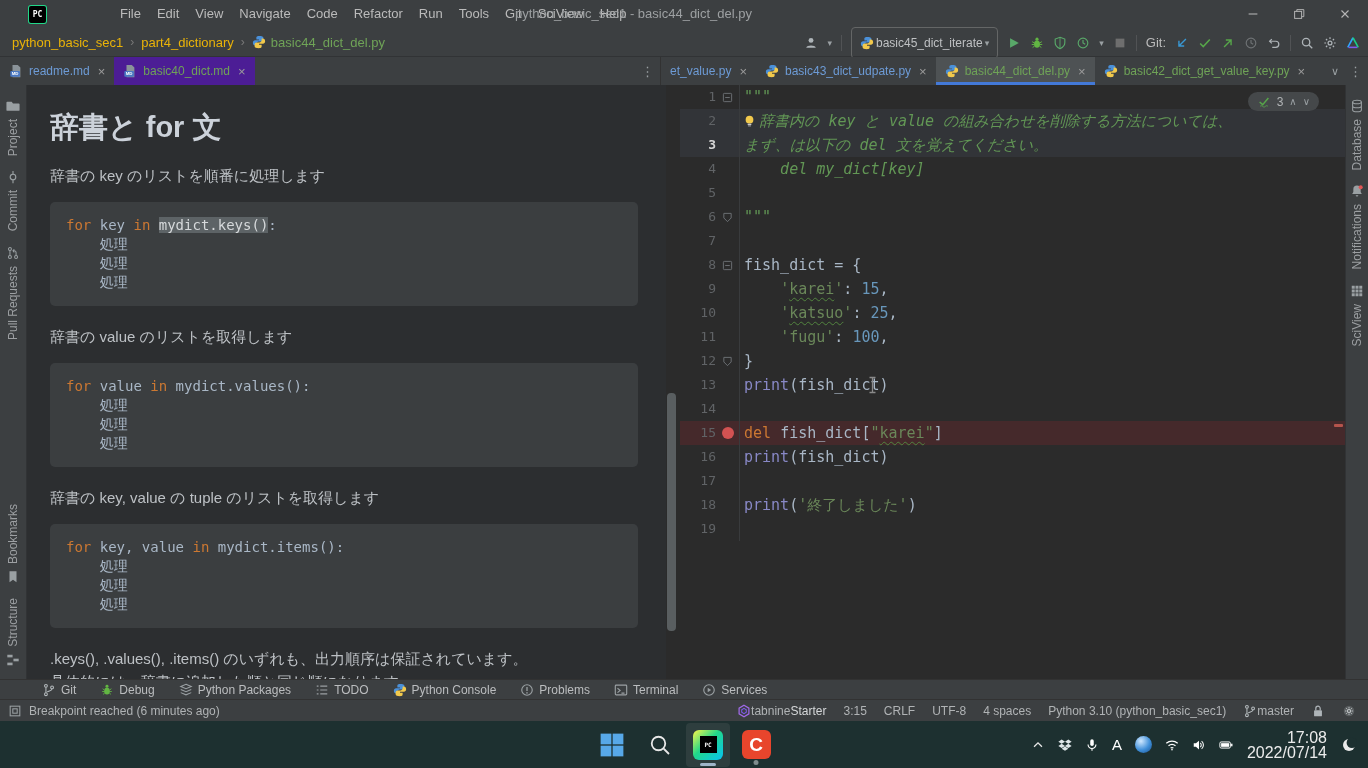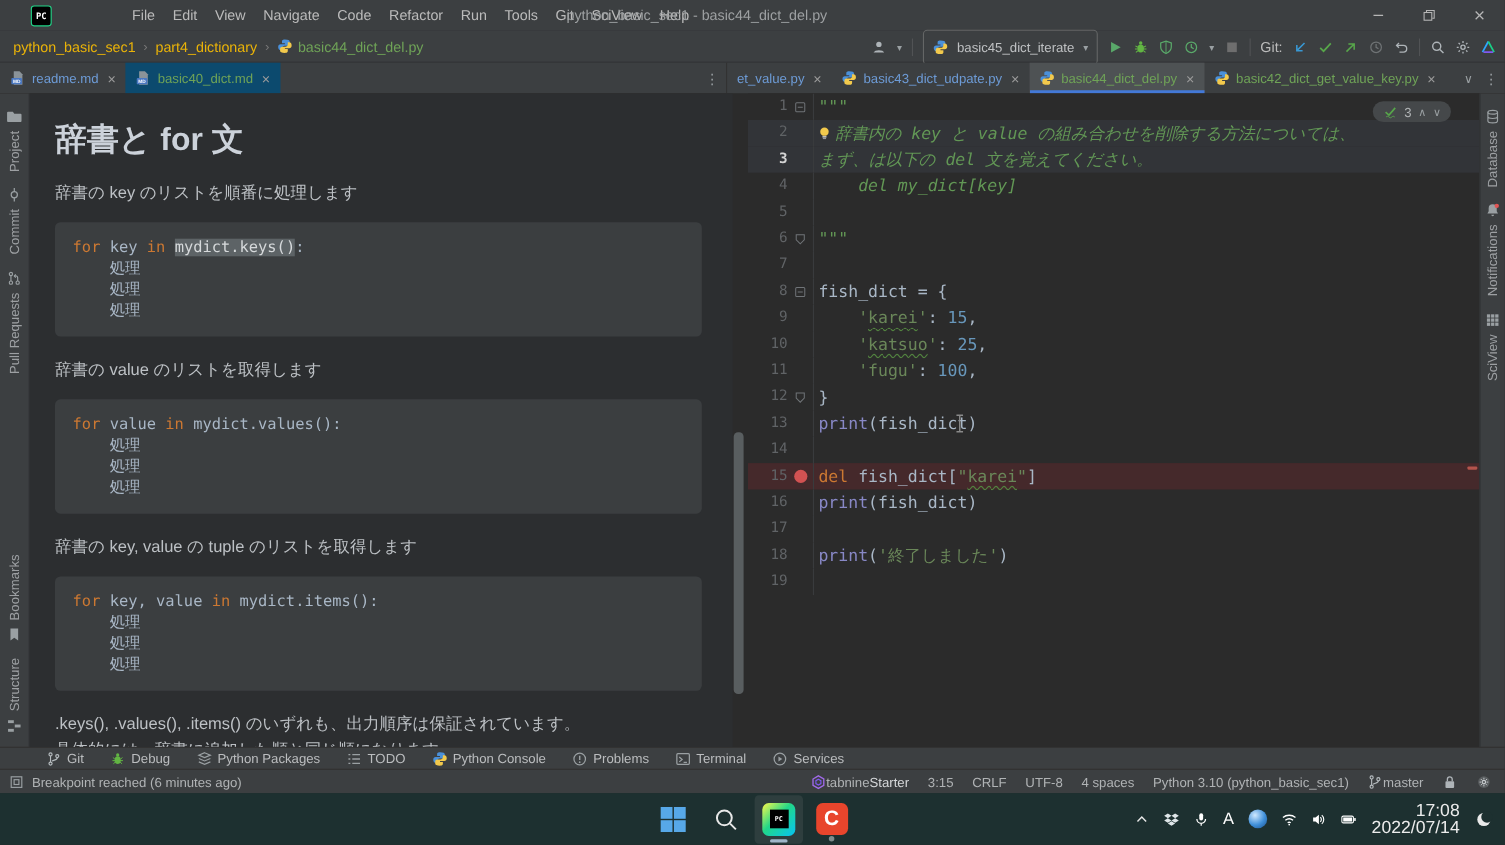--- a/index.html
+++ b/index.html
@@ -23,29 +23,29 @@
   
   #toolbar-row{position:absolute;left:0;top:28px;width:1368px;height:29px;background:#3c3f41;
     border-bottom:1px solid #313335;display:flex;align-items:center}
   #breadcrumbs{display:flex;align-items:center;padding-left:12px;gap:7px}
   .crumb{color:#eab308}
   .crumb-sep{color:#787878;font-size:12px}
   .crumb-last{color:#6fa357;display:flex;align-items:center;gap:5px}
   #toolbar-right{position:absolute;right:8px;top:0;height:29px;display:flex;align-items:center;gap:9px}
   .tb-divider{width:1px;height:16px;background:#515355}
   .tb-caret{color:#9aa0a3;font-size:9px}
-  #run-config{display:flex;align-items:center;gap:8px;border:1px solid #646666;border-radius:4px;
+  #run-config{display:flex;align-items:center;gap:2px;border:1px solid #646666;border-radius:4px;
     height:32px;padding:0 8px;color:#bfc1c3;font-size:12px}
 
   
   #tabs-row{position:absolute;left:0;top:57px;width:1368px;height:28px;background:#3c3f41;display:flex}
   #left-tabbar{width:661px;display:flex;align-items:stretch;position:relative;border-right:1px solid #323232}
   #right-tabbar{flex:1;display:flex;align-items:stretch;position:relative}
   .tab{display:flex;align-items:center;gap:6px;padding:0 9px;font-size:12px;cursor:default}
-  .tab.selected{background:#0c4a6e}
+  .tab.selected{background:#4c1d95}
   .tab.active{background:#4e5254;box-shadow:inset 0 -3px 0 #4379d8}
   .tab-label.modified{color:#6d9bd6}
   .tab-label.added{color:#6fa357}
   .tab-close{color:#9b9b9b;font-size:13px;margin-left:2px}
   .tabbar-tools{position:absolute;right:6px;top:0;height:28px;display:flex;align-items:center;gap:10px;color:#9aa0a3}
 
   
   #main{position:absolute;left:0;top:85px;width:1368px;height:594px;background:#2b2b2b}
   #left-stripe{position:absolute;left:0;top:0;width:27px;height:594px;background:#3c3f41;
     border-right:1px solid #313335;display:flex;flex-direction:column;align-items:center}

